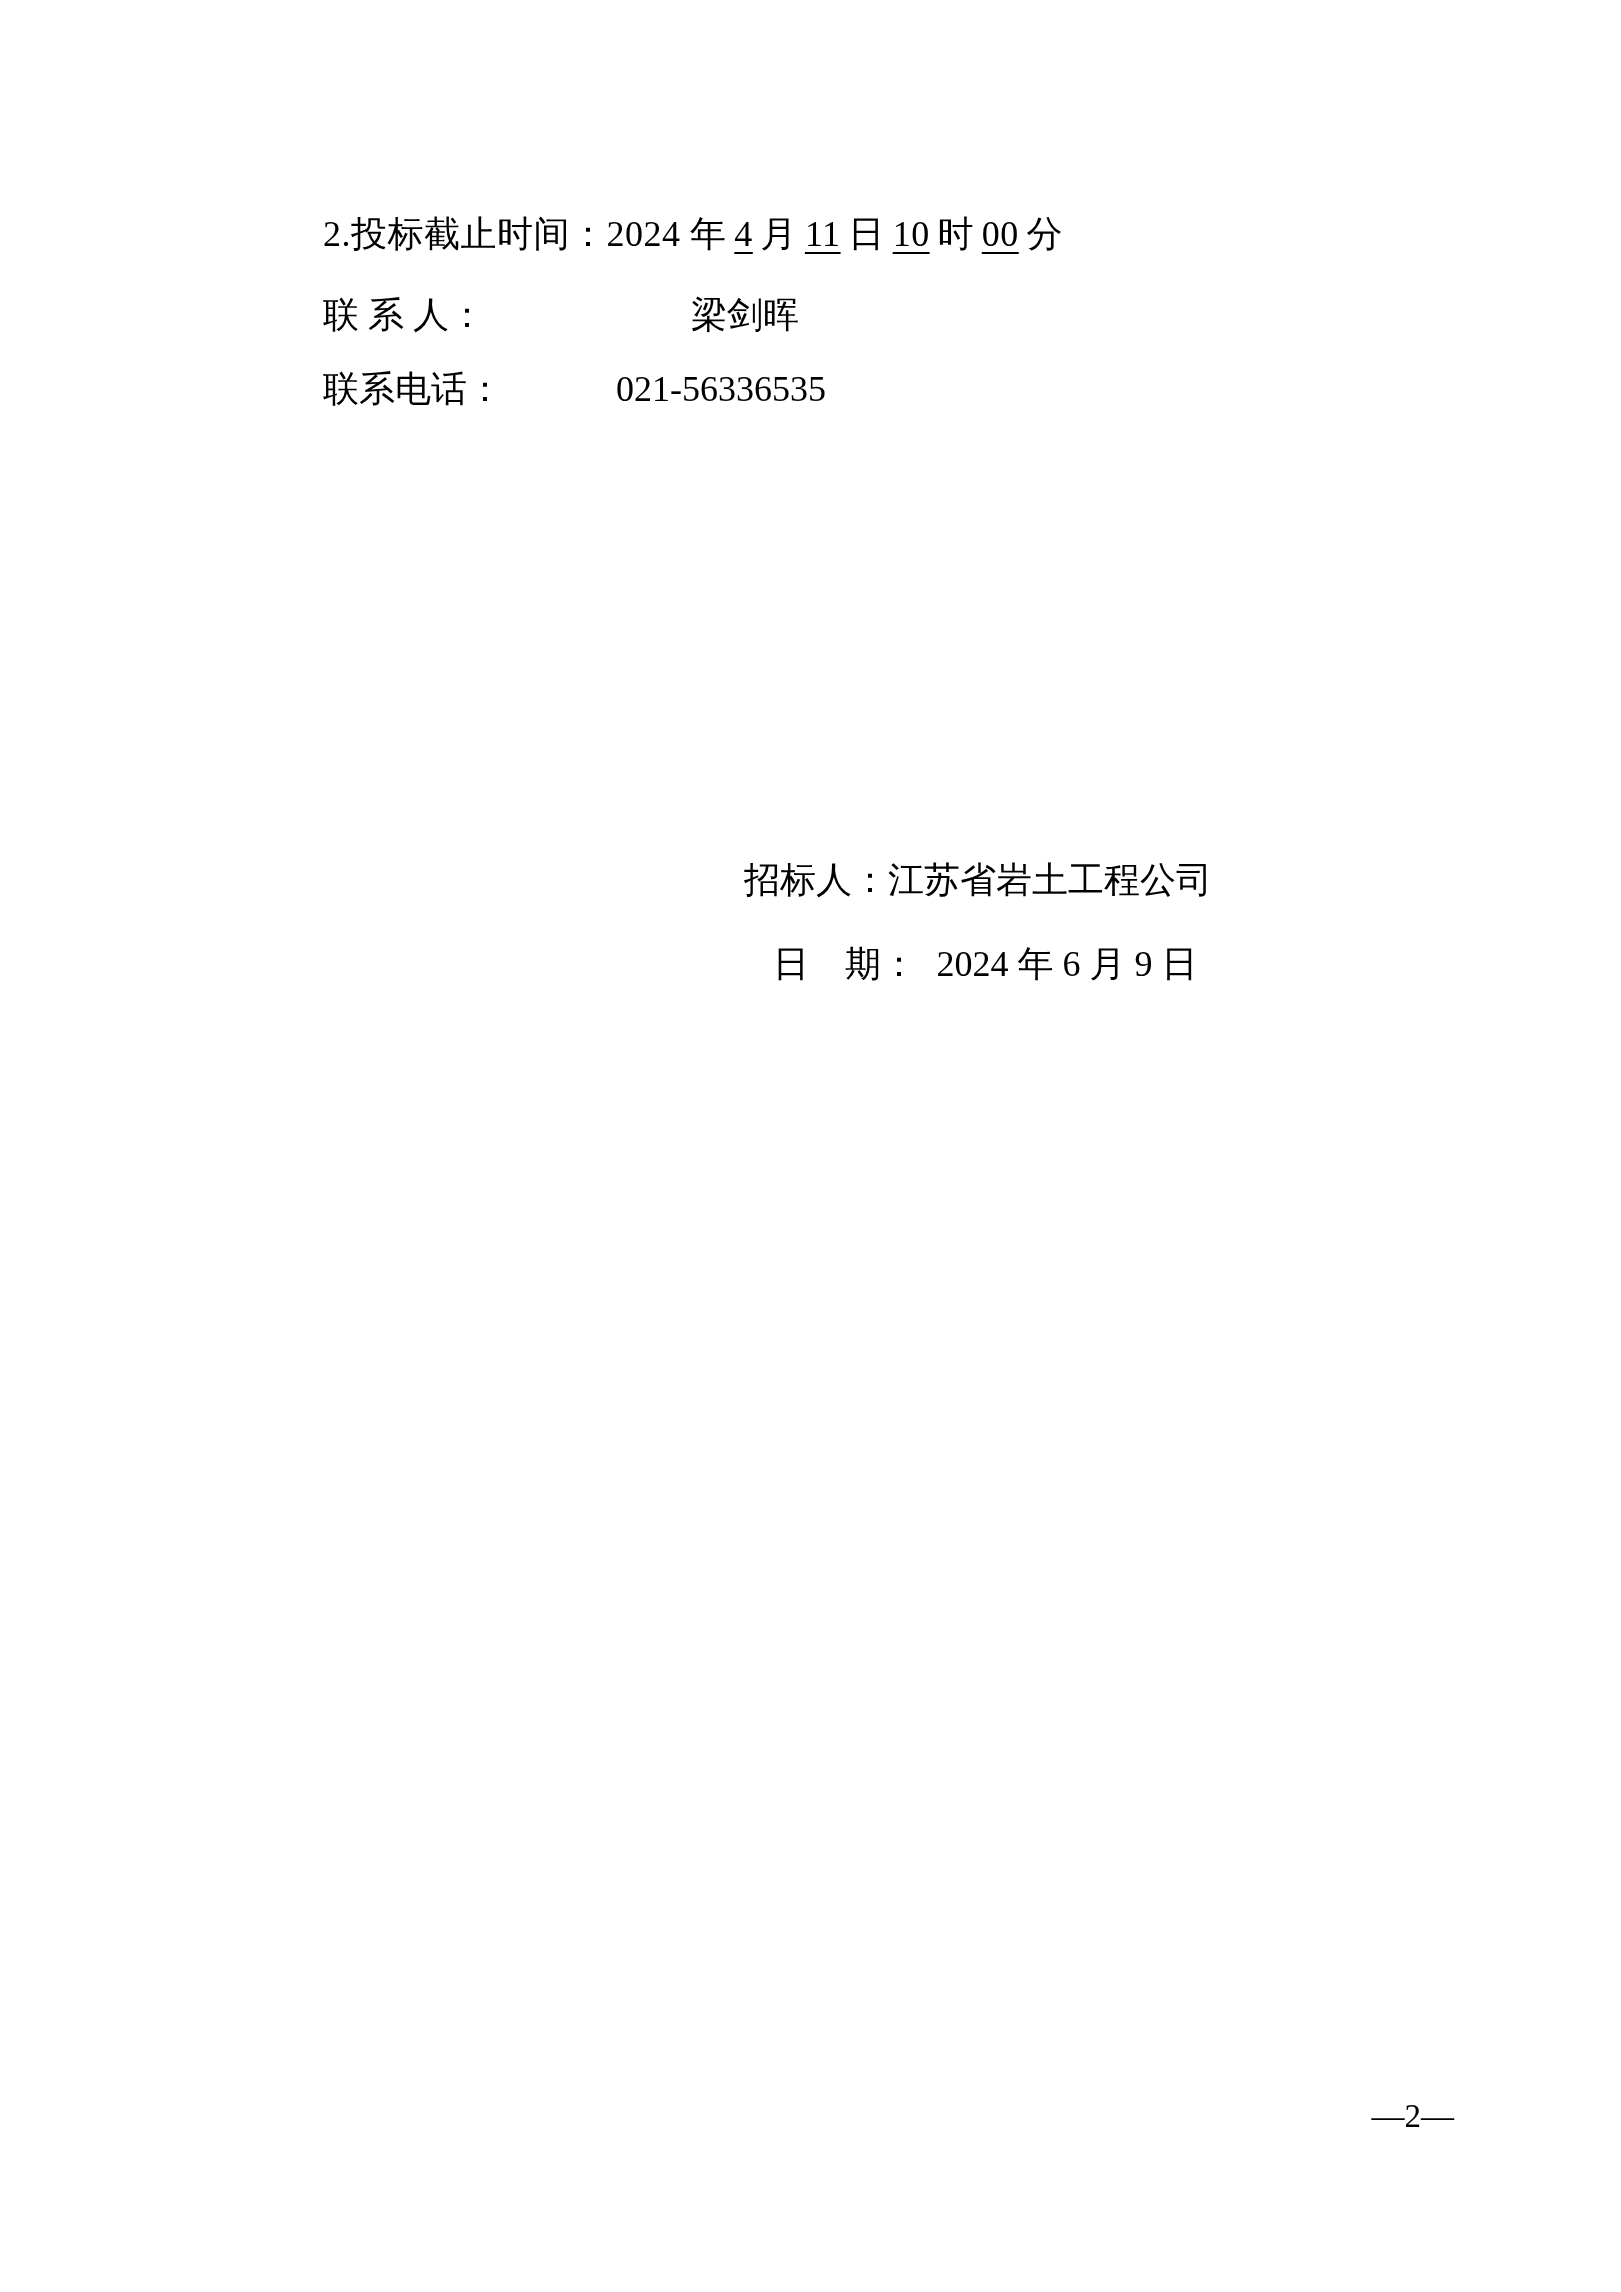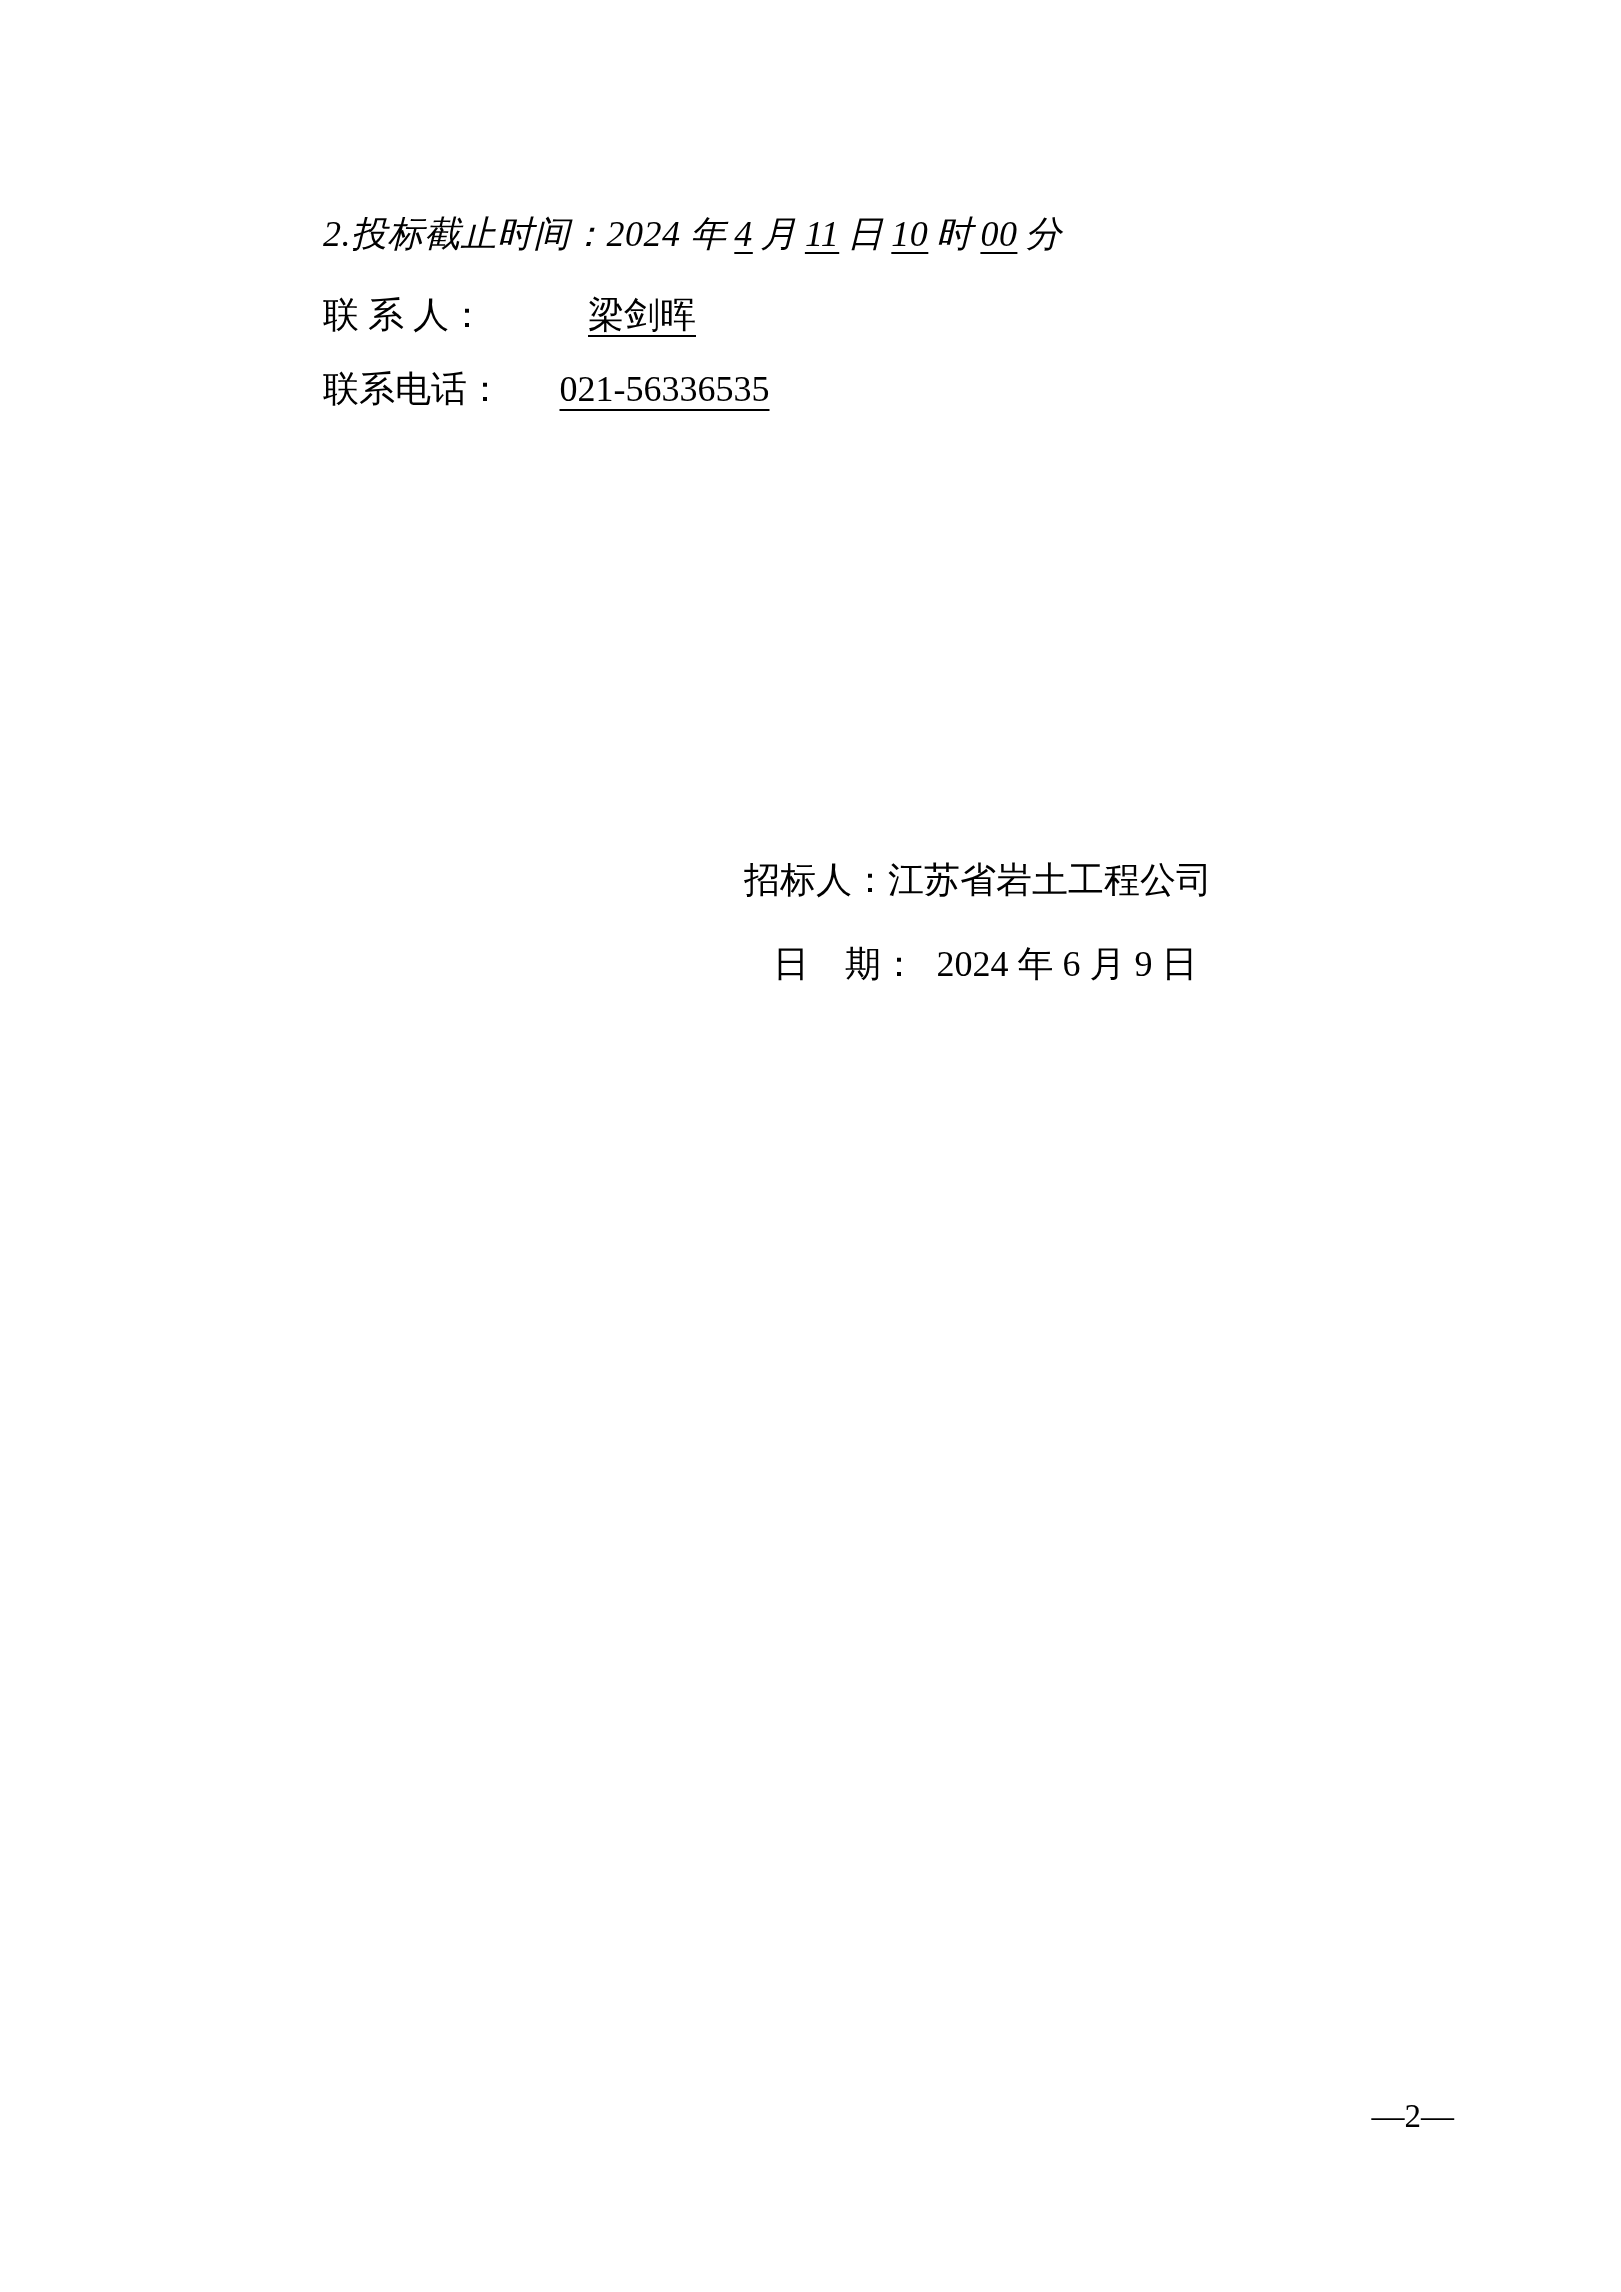--- a/index.html
+++ b/index.html
@@ -26,21 +26,20 @@
     position: absolute;
     left: 323px;
     top: 196px;
     width: 1039px;
   }
   .line {
     font-size: 36px;
     line-height: 76px;
     white-space: nowrap;
     letter-spacing: 0.5px;
-    font-style: italic;
   }
   .line.bold {
     font-weight: bold;
   }
   .u {
     text-decoration: underline;
     text-underline-offset: 5.9px;
     text-decoration-thickness: 2px;
   }
   .sp { display: inline-block; }
@@ -53,22 +52,21 @@
   .contact-line {
     font-size: 36px;
     line-height: 74px;
     white-space: nowrap;
   }
   .contact-label {
     display: inline-block;
   }
   .contact-value {
     display: inline-block;
-    text-align: center;
-    text-decoration: underline;
+    text-align: right;
     text-underline-offset: 7.8px;
     text-decoration-thickness: 2px;
   }
   .cv1 { width: 314px; }
   .cv2 { width: 323px; }
 
   .sign-block {
     position: absolute;
     left: 716px;
     top: 838px;

